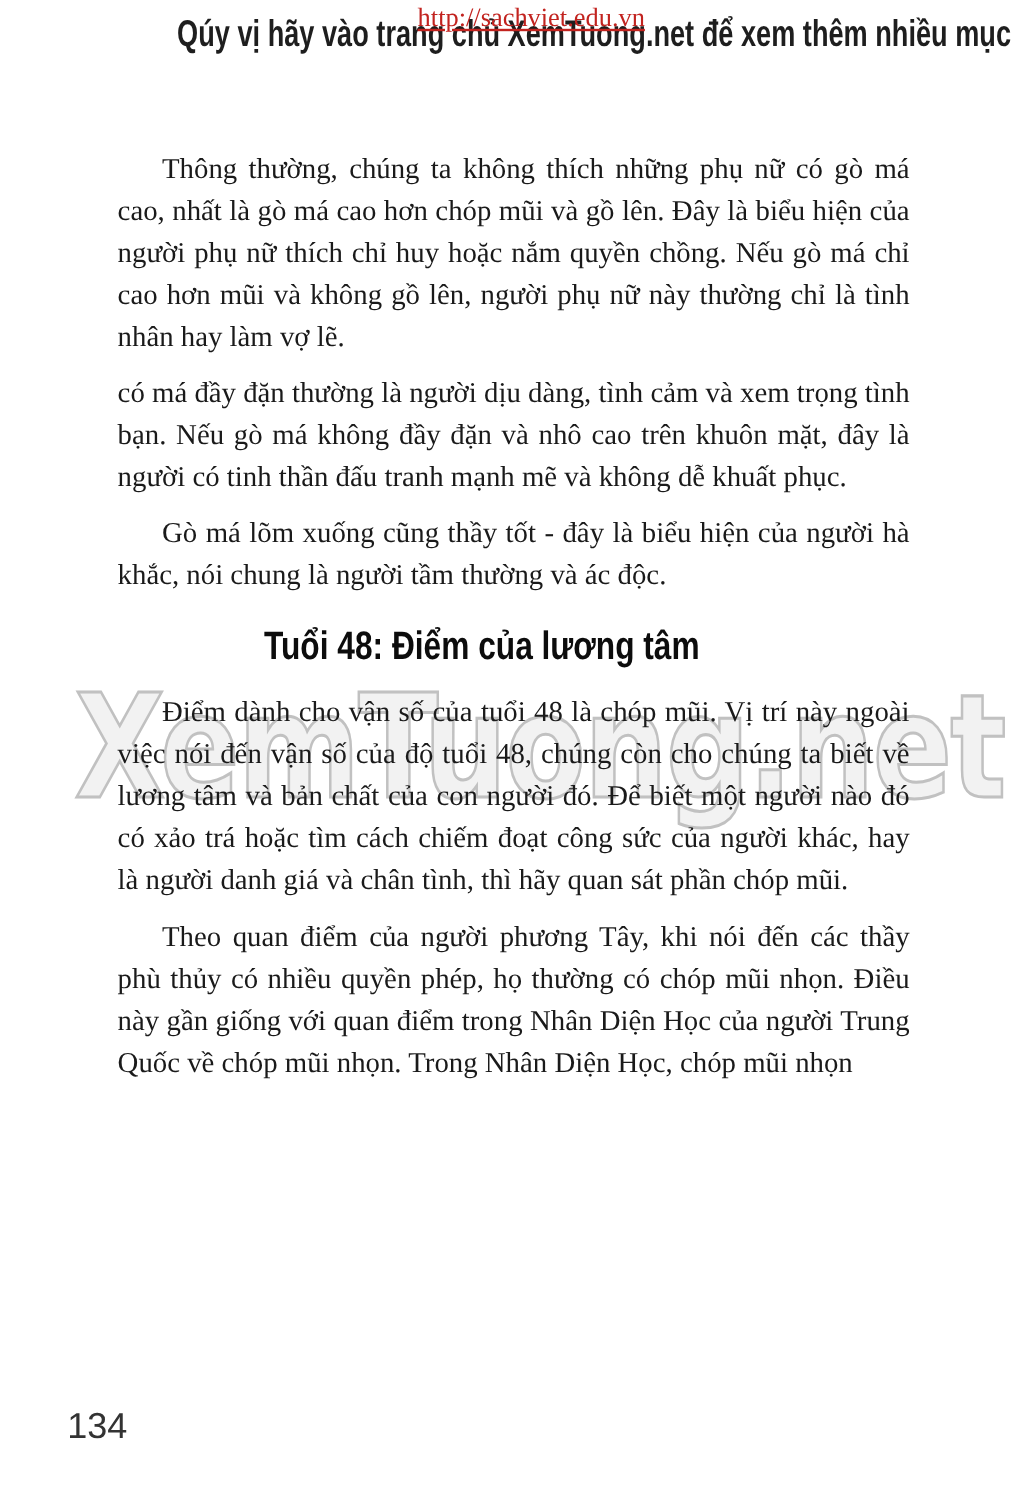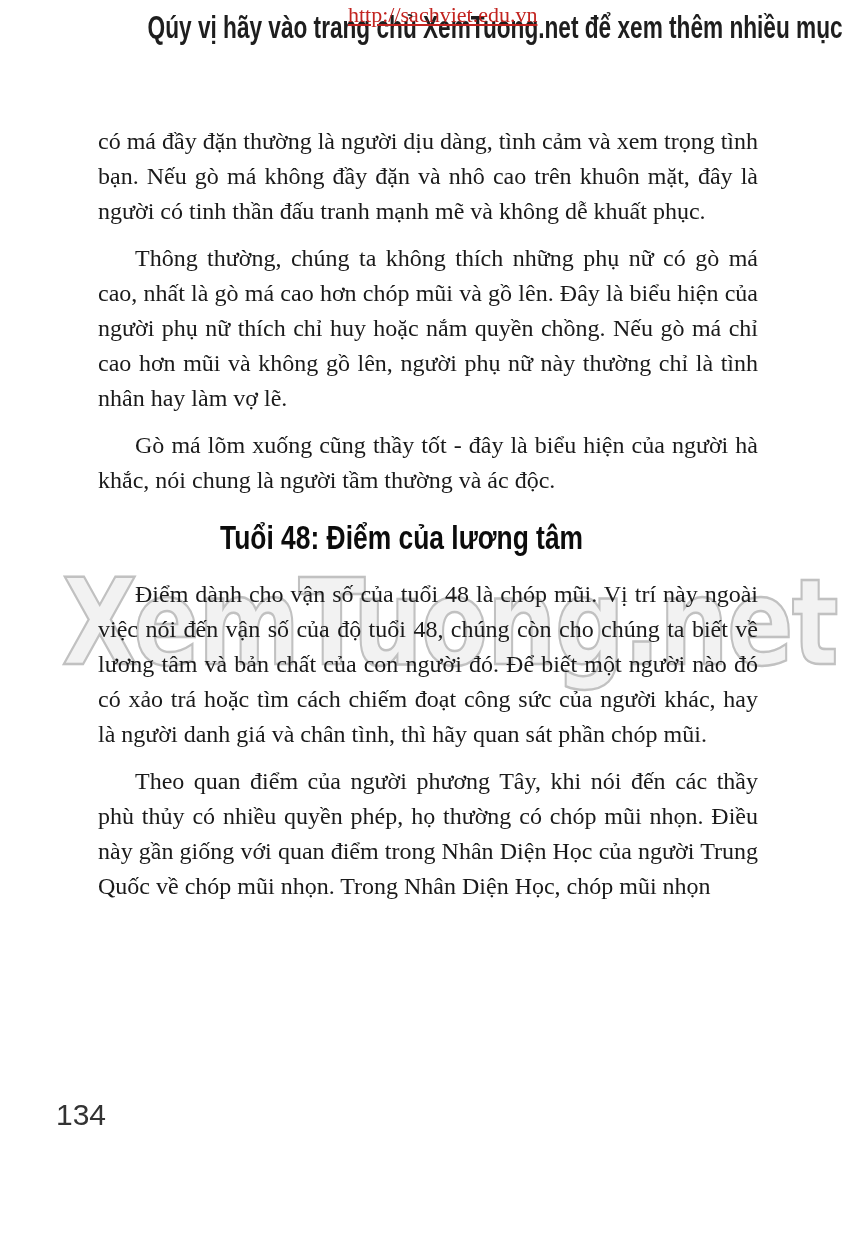--- a/index.html
+++ b/index.html
@@ -93,21 +93,21 @@
   .heading-inner {
     display: inline-block;
     transform: scaleX(0.8);
     transform-origin: left center;
     white-space: nowrap;
   }
 
   .page-number {
     position: absolute;
     left: 56px;
-    top: 1098px;
+    top: 1172px;
     font-family: "Liberation Sans", "DejaVu Sans", sans-serif;
     font-size: 30px;
     color: #333333;
     text-align: center;
   }
 </style>
 </head>
 <body>
 
 <div class="page">
@@ -116,22 +116,22 @@
     <span class="banner-text">Qúy vị hãy vào trang chủ XemTuong.net để xem thêm nhiều mục hay khác</span>
   </div>
 
   <a class="stamp">http://sachviet.edu.vn</a>
 
   <svg class="watermark" width="850" height="200" viewBox="0 0 850 200">
     <text x="62" y="122" textLength="775" lengthAdjust="spacingAndGlyphs">XemTuong.net</text>
   </svg>
 
   <div class="content">
+    <p class="para">Thông thường, chúng ta không thích những phụ nữ có gò má cao, nhất là gò má cao hơn chóp mũi và gồ lên. Đây là biểu hiện của người phụ nữ thích chỉ huy hoặc nắm quyền chồng. Nếu gò má chỉ cao hơn mũi và không gồ lên, người phụ nữ này thường chỉ là tình nhân hay làm vợ lẽ.</p>
     <p class="para no-indent">có má đầy đặn thường là người dịu dàng, tình cảm và xem trọng tình bạn. Nếu gò má không đầy đặn và nhô cao trên khuôn mặt, đây là người có tinh thần đấu tranh mạnh mẽ và không dễ khuất phục.</p>
-    <p class="para">Thông thường, chúng ta không thích những phụ nữ có gò má cao, nhất là gò má cao hơn chóp mũi và gồ lên. Đây là biểu hiện của người phụ nữ thích chỉ huy hoặc nắm quyền chồng. Nếu gò má chỉ cao hơn mũi và không gồ lên, người phụ nữ này thường chỉ là tình nhân hay làm vợ lẽ.</p>
     <p class="para">Gò má lõm xuống cũng thầy tốt - đây là biểu hiện của người hà khắc, nói chung là người tầm thường và ác độc.</p>
 
     <h2 class="heading">
       <span class="heading-inner">Tuổi 48: Điểm của lương tâm</span>
     </h2>
 
     <p class="para">Điểm dành cho vận số của tuổi 48 là chóp mũi. Vị trí này ngoài việc nói đến vận số của độ tuổi 48, chúng còn cho chúng ta biết về lương tâm và bản chất của con người đó. Để biết một người nào đó có xảo trá hoặc tìm cách chiếm đoạt công sức của người khác, hay là người danh giá và chân tình, thì hãy quan sát phần chóp mũi.</p>
     <p class="para">Theo quan điểm của người phương Tây, khi nói đến các thầy phù thủy có nhiều quyền phép, họ thường có chóp mũi nhọn. Điều này gần giống với quan điểm trong Nhân Diện Học của người Trung Quốc về chóp mũi nhọn. Trong Nhân Diện Học, chóp mũi nhọn</p>
   </div>
 

